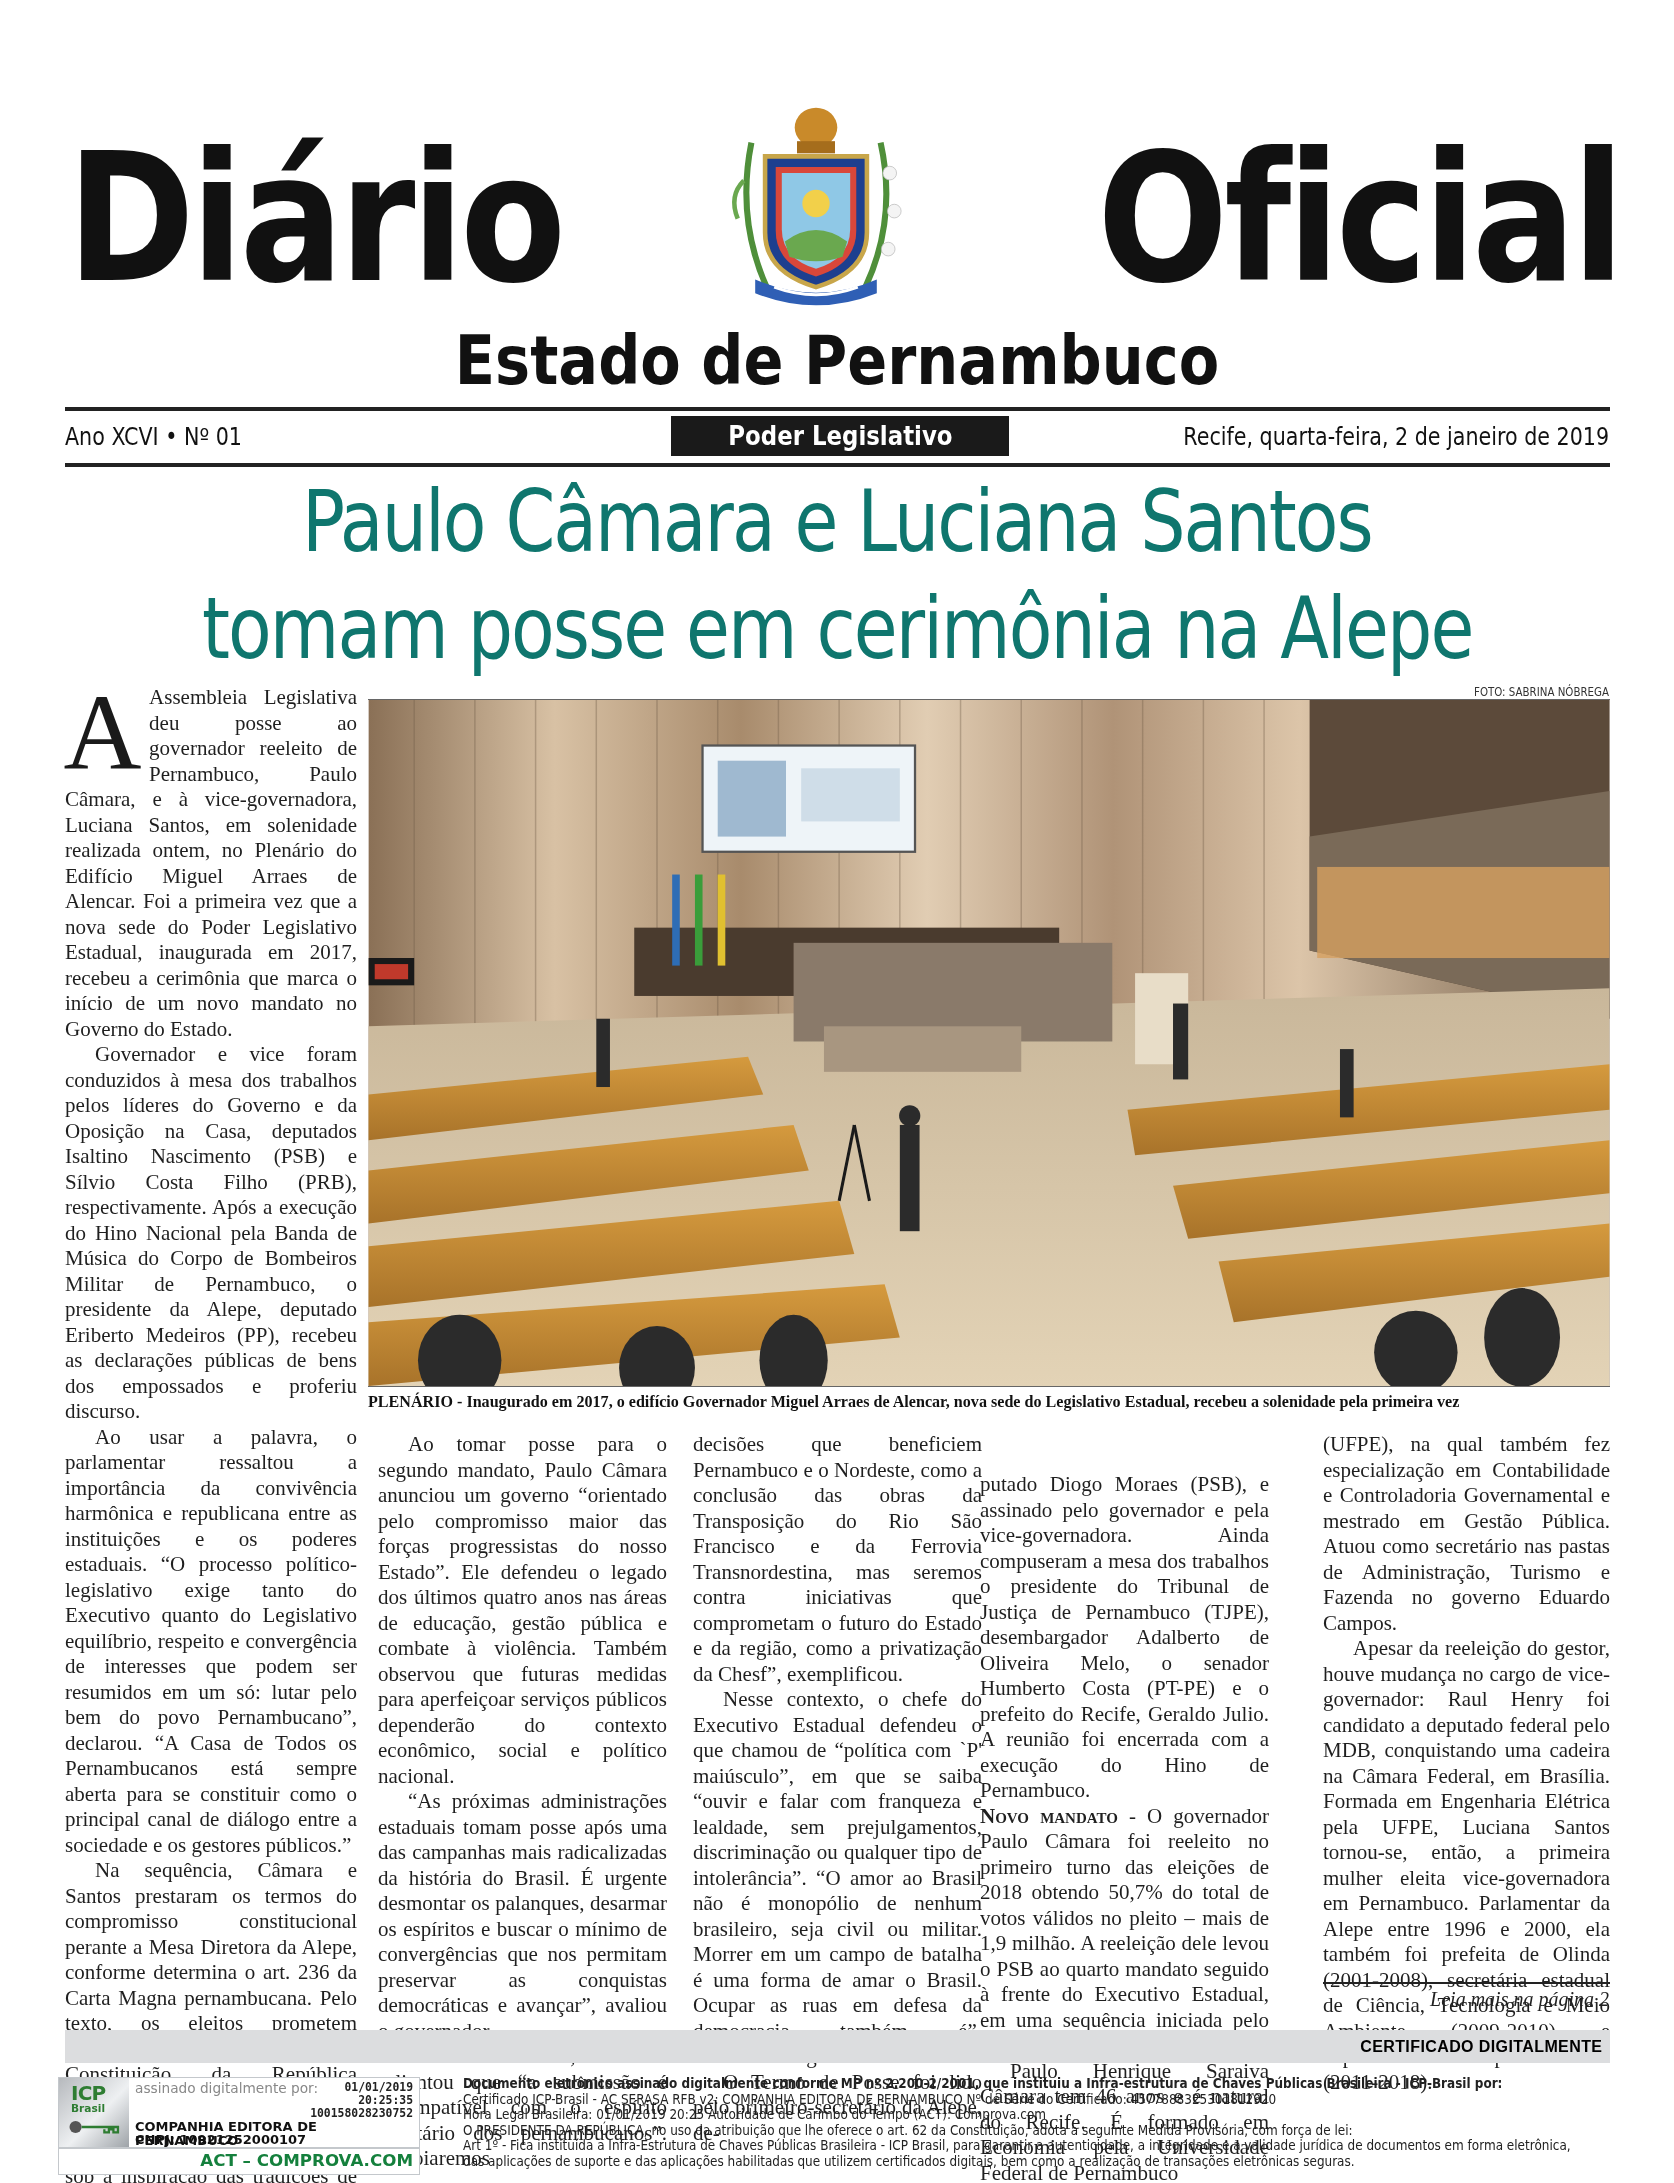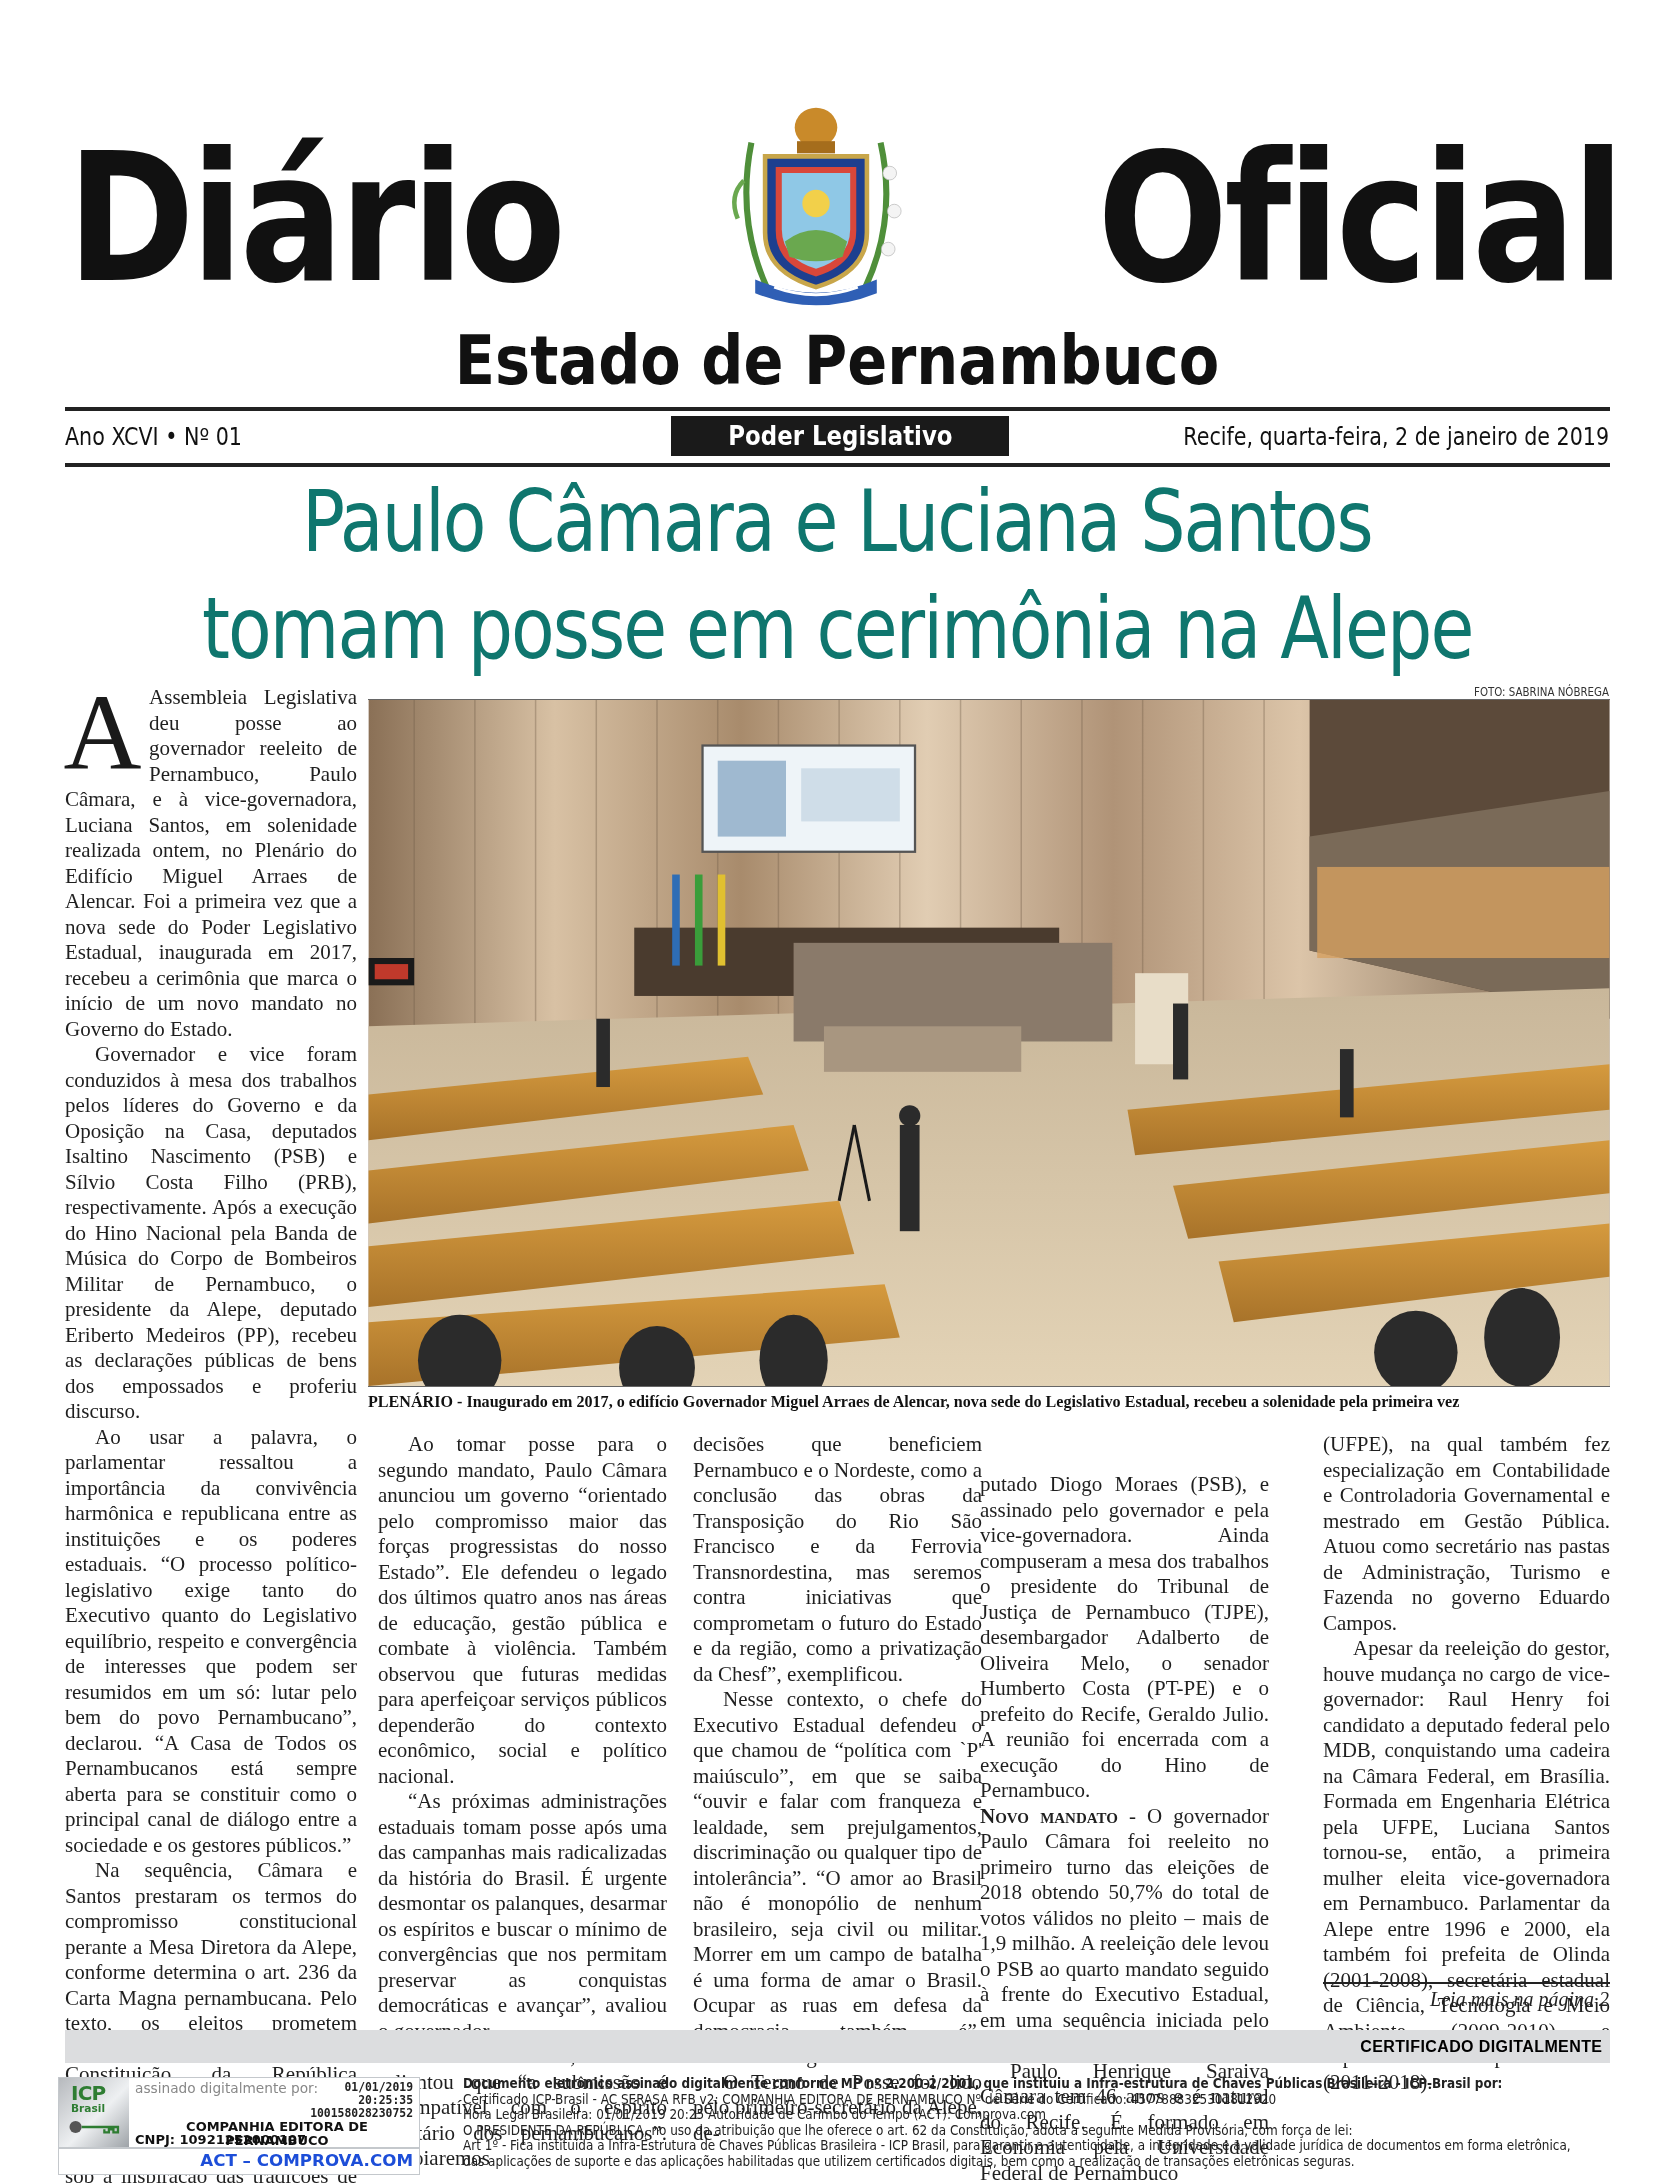--- a/index.html
+++ b/index.html
@@ -53,34 +53,34 @@
   #photo-caption span { display: inline-block; transform: scaleX(0.92); transform-origin: left center; }
 
   
   #readmore-rule { left: 1323px; top: 1982px; width: 287px; height: 1.5px; background: #222; }
   #readmore { right: 65px; top: 1988px; font-family: "Liberation Serif", serif; font-style: italic; font-size: 20px; color: #222; }
 
   
   #cert-bar { left: 65px; top: 2030px; width: 1545px; height: 33px; background: #dcdddf; }
   #cert-bar-label { position: absolute; right: 7.6px; top: 0; line-height: 33px; font-family: Liberation Sans, sans-serif;
     font-weight: bold; font-size: 16px; color: #000000; letter-spacing: 0.4px; }
-  #stamp { left: 58px; top: 2077px; width: 360px; height: 96px; border: 1.5px solid #c4c8cc; background: #fff; text-align: center; }
+  #stamp { left: 58px; top: 2077px; width: 360px; height: 96px; border: 1.5px solid #c4c8cc; background: #fff; }
   #stamp-logo { position: absolute; left: 0; top: 0; width: 70px; height: 69px; background: linear-gradient(135deg, #b6b9bd, #eef0f2 55%, #9ea3a8); }
   #stamp-icp { position: absolute; left: 12px; top: 6px; font-family: "DejaVu Sans", sans-serif; font-weight: bold; font-size: 20px; line-height: 18px; color: #2e7d32; letter-spacing: -0.8px; }
   #stamp-brasil { position: absolute; left: 12px; top: 24px; font-family: "DejaVu Sans", sans-serif; font-weight: bold; font-size: 10.6px; color: #2e7d32; }
   #stamp-key { position: absolute; left: 9px; top: 39px; width: 53px; height: 20px; }
   #stamp-signed { position: absolute; left: 76px; top: 1.5px; font-family: "DejaVu Sans", sans-serif; font-size: 13.7px; color: #888; }
   #stamp-date, #stamp-time, #stamp-serial { position: absolute; right: 6px; font-family: "DejaVu Sans Mono", monospace; font-weight: bold; font-size: 11.4px; line-height: 13px; color: #222; }
   #stamp-date { top: 3px; }
   #stamp-time { top: 16px; margin-left: 8px; }
   #stamp-serial { top: 29px; }
   #stamp-company { position: absolute; left: 76px; top: 42px; font-family: "DejaVu Sans", sans-serif; font-weight: bold; font-size: 13px; line-height: 13.7px; color: #111; }
   #stamp-cnpj { position: absolute; left: 76px; top: 55px; font-family: "DejaVu Sans", sans-serif; font-weight: bold; font-size: 13px; line-height: 13.7px; color: #111; }
   #stamp-divider { position: absolute; left: 0; top: 69px; width: 100%; height: 1.5px; background: #c4c8cc; }
-  #stamp-act { position: absolute; right: 6px; top: 72px; font-family: "DejaVu Sans", sans-serif; font-weight: bold; font-size: 16.7px; line-height: 21px; color: #1d4ed8; }
+  #stamp-act { position: absolute; right: 6px; top: 72px; font-family: "DejaVu Sans", sans-serif; font-weight: bold; font-size: 16.7px; line-height: 21px; color: #15803d; }
 
   #cert-text { left: 463px; top: 2076px; width: 1147px; font-family: "DejaVu Sans", sans-serif; font-size: 14px; line-height: 15.6px; color: #222; }
   #cert-text div { white-space: nowrap; transform: scaleX(0.86); transform-origin: left center; }
   #cert-text .bold { font-weight: bold; }
 </style>
 </head>
 <body>
 
 <header>
   <div id="mast-left" class="mast-word">Diário</div>

